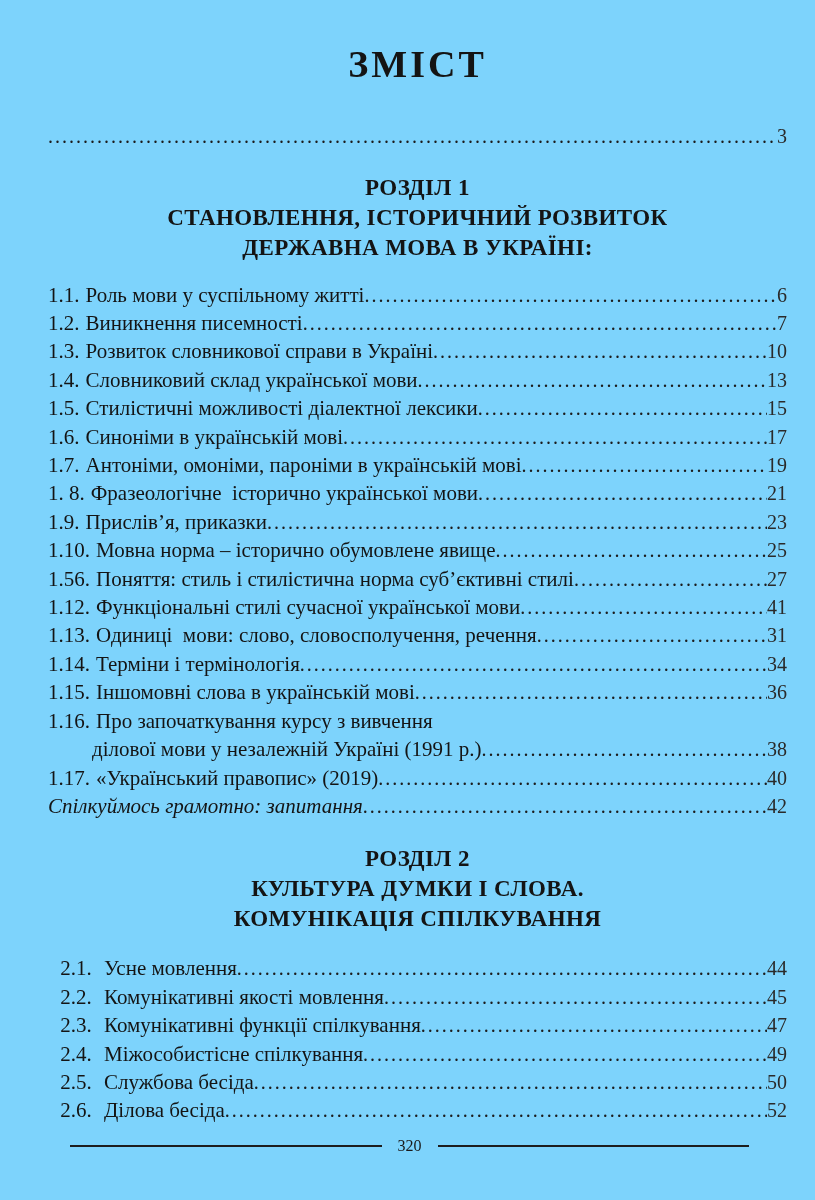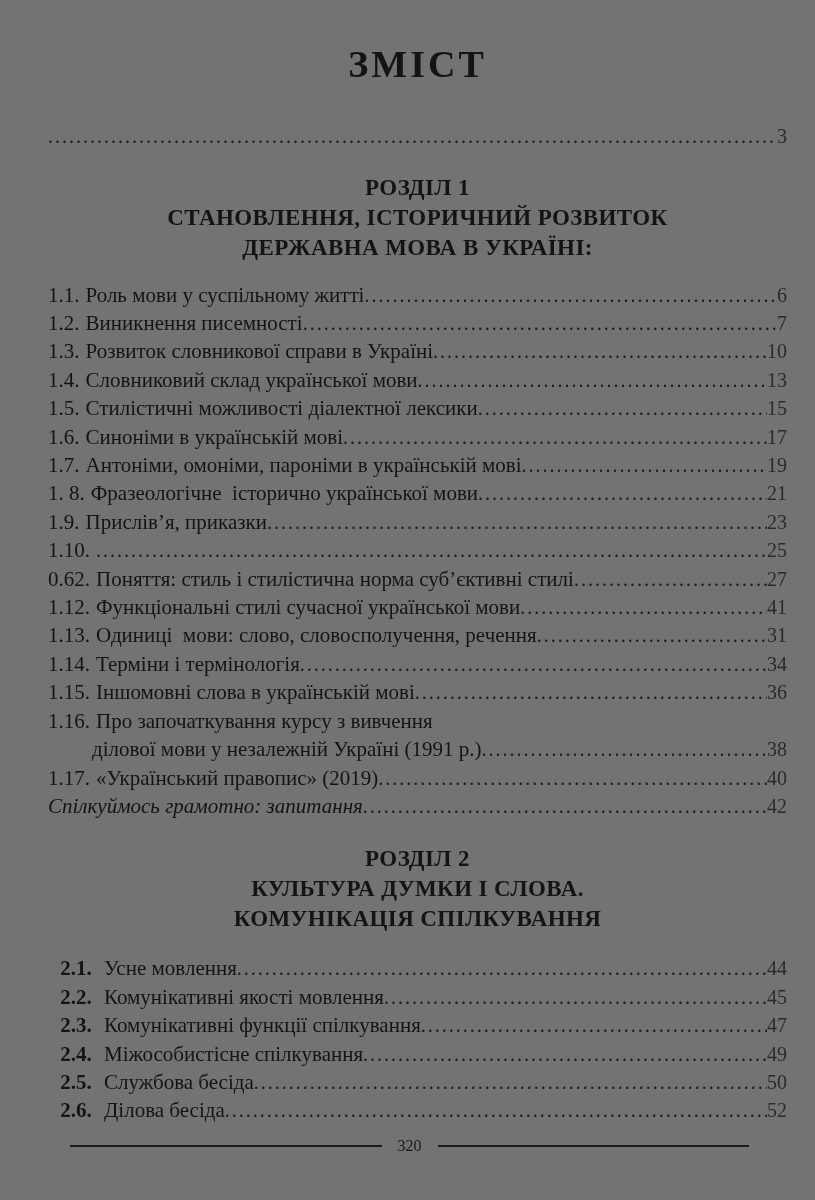--- a/index.html
+++ b/index.html
@@ -2,21 +2,21 @@
 <html><head>
 <meta charset="utf-8">
 <style>
   * { margin: 0; padding: 0; box-sizing: border-box; }
   html, body { background: #ffffff; }
   body { width: 815px; height: 1200px; overflow: hidden; }
 
   .page {
     width: 815px;
     height: 1200px;
-    background: #737373;
+    background: #7dd3fc;
     color: #141414;
     font-family: "Liberation Serif", serif;
     padding: 42px 28px 0 48px;
     overflow: hidden;
   }
 
   .doc-title {
     text-align: center;
     font-size: 38px;
     font-weight: 700;
@@ -47,21 +47,21 @@
   .toc-list { margin-top: 18px; }
   .section + .section .toc-list { margin-top: 20px; }
 
   .toc-row {
     display: flex;
     align-items: baseline;
     font-size: 21px;
     line-height: 28.4px;
   }
   .toc-row .num { white-space: pre; flex: 0 0 auto; margin-right: 6px; text-align: center; }
-  .toc-row .num.column { min-width: 56px; margin-right: 0; font-weight: bold; }
+  .toc-row .num.column { min-width: 56px; margin-right: 0; }
   .toc-row .toc-text { white-space: pre; flex: 0 1 auto; overflow: hidden; }
   .toc-row.italic .toc-text { font-style: italic; }
   .toc-row.wrap2 { padding-left: 44px; }
 
   .leader {
     flex: 1 1 0;
     min-width: 0;
     overflow: hidden;
     white-space: nowrap;
     font-size: 20px;
@@ -151,25 +151,26 @@
             <span class="pagenum">21</span>
           </div>
           <div class="toc-row">
             <span class="num ">1.9.</span>
             <span class="toc-text">Прислів’я, приказки</span>
             <span class="leader">....................................................................................................................................................................................</span>
             <span class="pagenum">23</span>
           </div>
           <div class="toc-row">
             <span class="num ">1.10.</span>
+            <span class="toc-text">Мовна норма – історично обумовлене явище</span>
             <span class="leader">....................................................................................................................................................................................</span>
             <span class="pagenum">25</span>
           </div>
           <div class="toc-row">
-            <span class="num ">0.62.</span>
+            <span class="num ">1.56.</span>
             <span class="toc-text">Поняття: стиль і стилістична норма суб’єктивні стилі</span>
             <span class="leader">....................................................................................................................................................................................</span>
             <span class="pagenum">27</span>
           </div>
           <div class="toc-row">
             <span class="num ">1.12.</span>
             <span class="toc-text">Функціональні стилі сучасної української мови</span>
             <span class="leader">....................................................................................................................................................................................</span>
             <span class="pagenum">41</span>
           </div>

